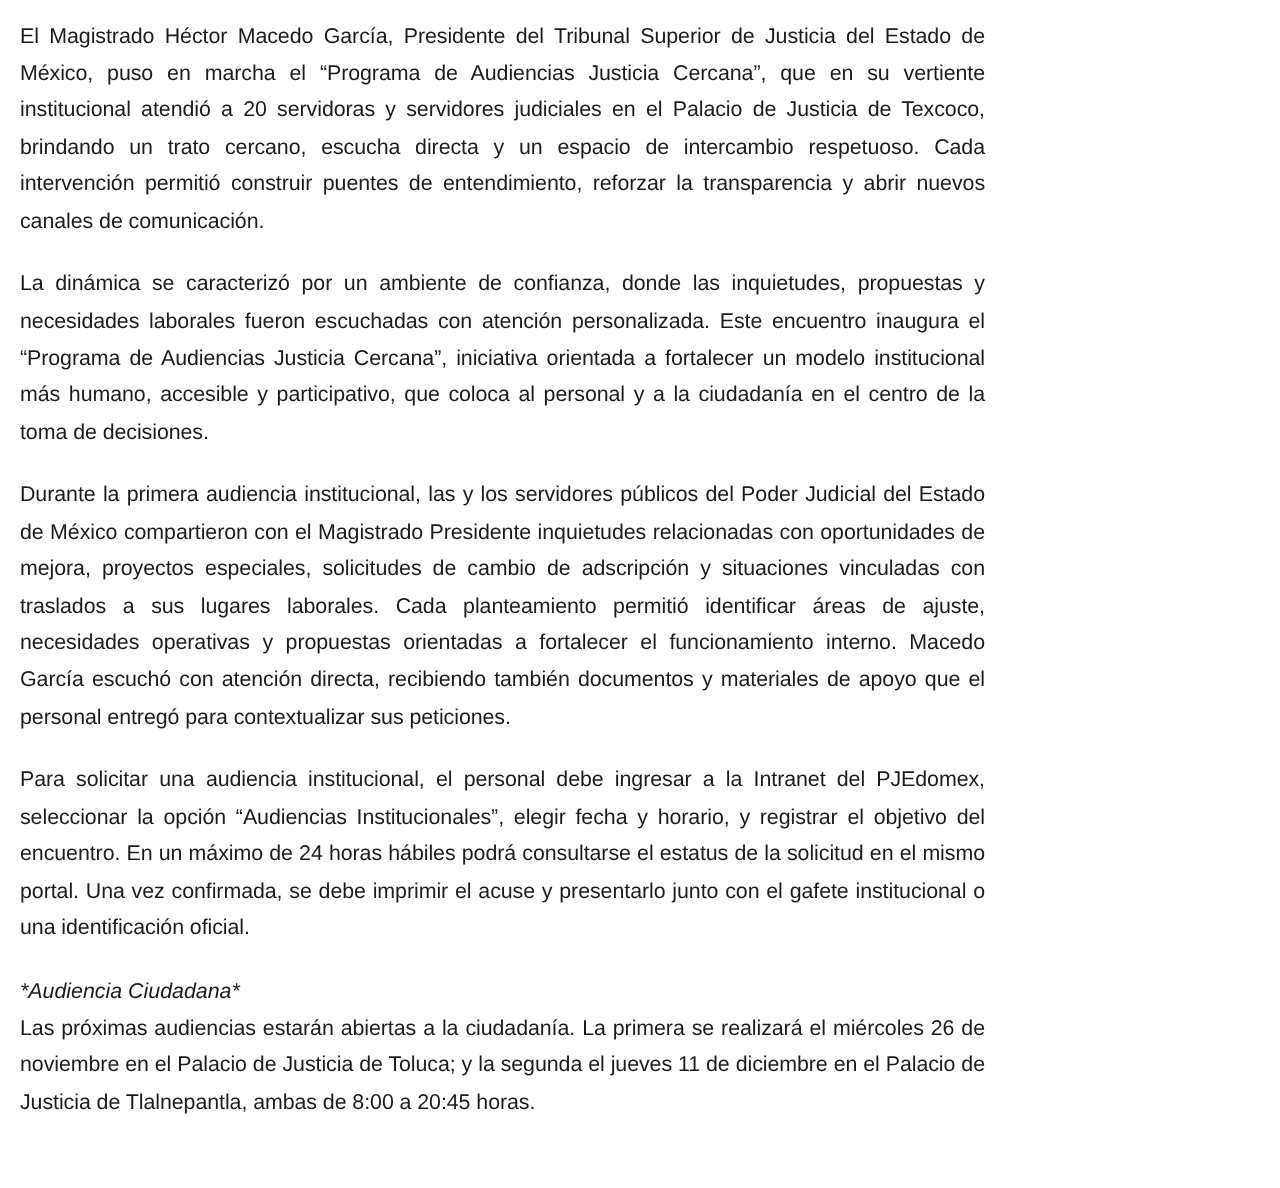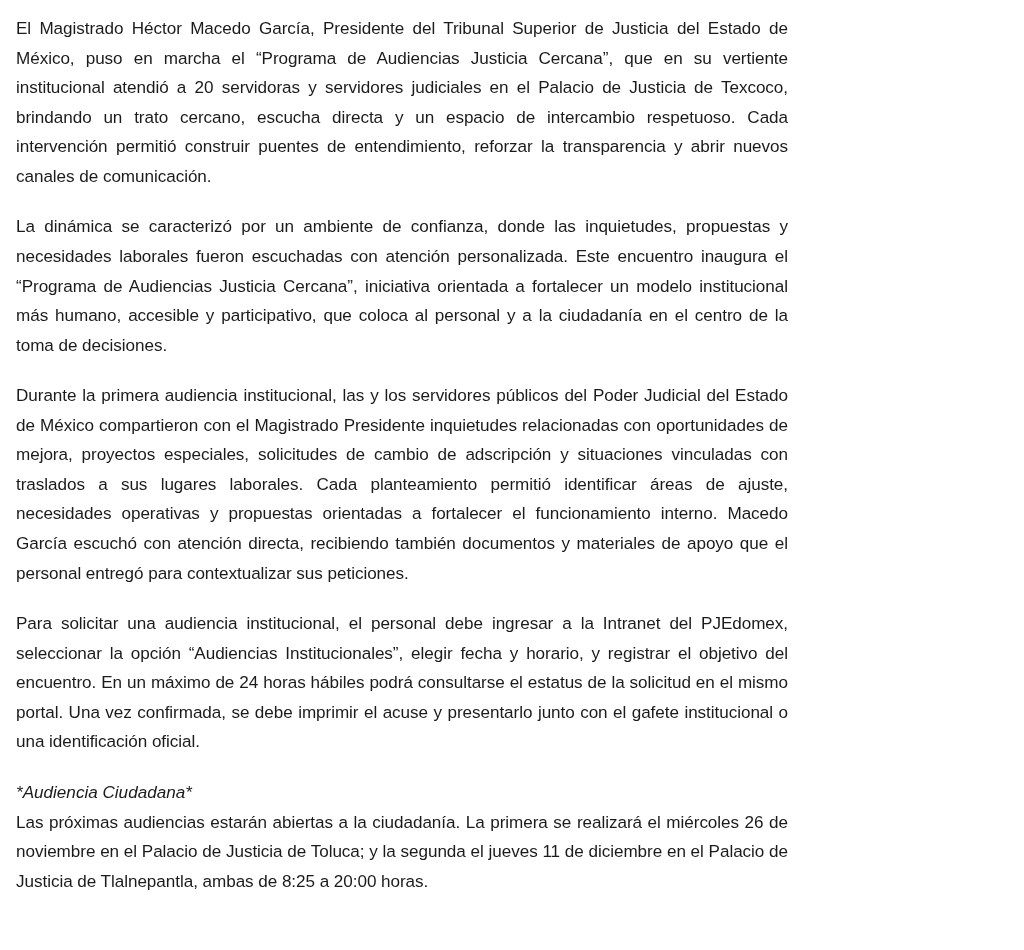--- a/index.html
+++ b/index.html
@@ -52,16 +52,16 @@
   <p class="para">El Magistrado Héctor Macedo García, Presidente del Tribunal Superior de Justicia del Estado de México, puso en marcha el “Programa de Audiencias Justicia Cercana”, que en su vertiente institucional atendió a 20 servidoras y servidores judiciales en el Palacio de Justicia de Texcoco, brindando un trato cercano, escucha directa y un espacio de intercambio respetuoso. Cada intervención permitió construir puentes de entendimiento, reforzar la transparencia y abrir nuevos canales de comunicación.</p>
 
   <p class="para">La dinámica se caracterizó por un ambiente de confianza, donde las inquietudes, propuestas y necesidades laborales fueron escuchadas con atención personalizada. Este encuentro inaugura el “Programa de Audiencias Justicia Cercana”, iniciativa orientada a fortalecer un modelo institucional más humano, accesible y participativo, que coloca al personal y a la ciudadanía en el centro de la toma de decisiones.</p>
 
   <p class="para">Durante la primera audiencia institucional, las y los servidores públicos del Poder Judicial del Estado de México compartieron con el Magistrado Presidente inquietudes relacionadas con oportunidades de mejora, proyectos especiales, solicitudes de cambio de adscripción y situaciones vinculadas con traslados a sus lugares laborales. Cada planteamiento permitió identificar áreas de ajuste, necesidades operativas y propuestas orientadas a fortalecer el funcionamiento interno. Macedo García escuchó con atención directa, recibiendo también documentos y materiales de apoyo que el personal entregó para contextualizar sus peticiones.</p>
 
   <p class="para">Para solicitar una audiencia institucional, el personal debe ingresar a la Intranet del PJEdomex, seleccionar la opción “Audiencias Institucionales”, elegir fecha y horario, y registrar el objetivo del encuentro. En un máximo de 24 horas hábiles podrá consultarse el estatus de la solicitud en el mismo portal. Una vez confirmada, se debe imprimir el acuse y presentarlo junto con el gafete institucional o una identificación oficial.</p>
 
   <div class="closing-block">
     <p class="section-heading">*Audiencia Ciudadana*</p>
-    <p class="para">Las próximas audiencias estarán abiertas a la ciudadanía. La primera se realizará el miércoles 26 de noviembre en el Palacio de Justicia de Toluca; y la segunda el jueves 11 de diciembre en el Palacio de Justicia de Tlalnepantla, ambas de 8:25 a 20:00 horas.</p>
+    <p class="para">Las próximas audiencias estarán abiertas a la ciudadanía. La primera se realizará el miércoles 26 de noviembre en el Palacio de Justicia de Toluca; y la segunda el jueves 11 de diciembre en el Palacio de Justicia de Tlalnepantla, ambas de 8:00 a 20:45 horas.</p>
   </div>
 
 </div>
 
 </body></html>

